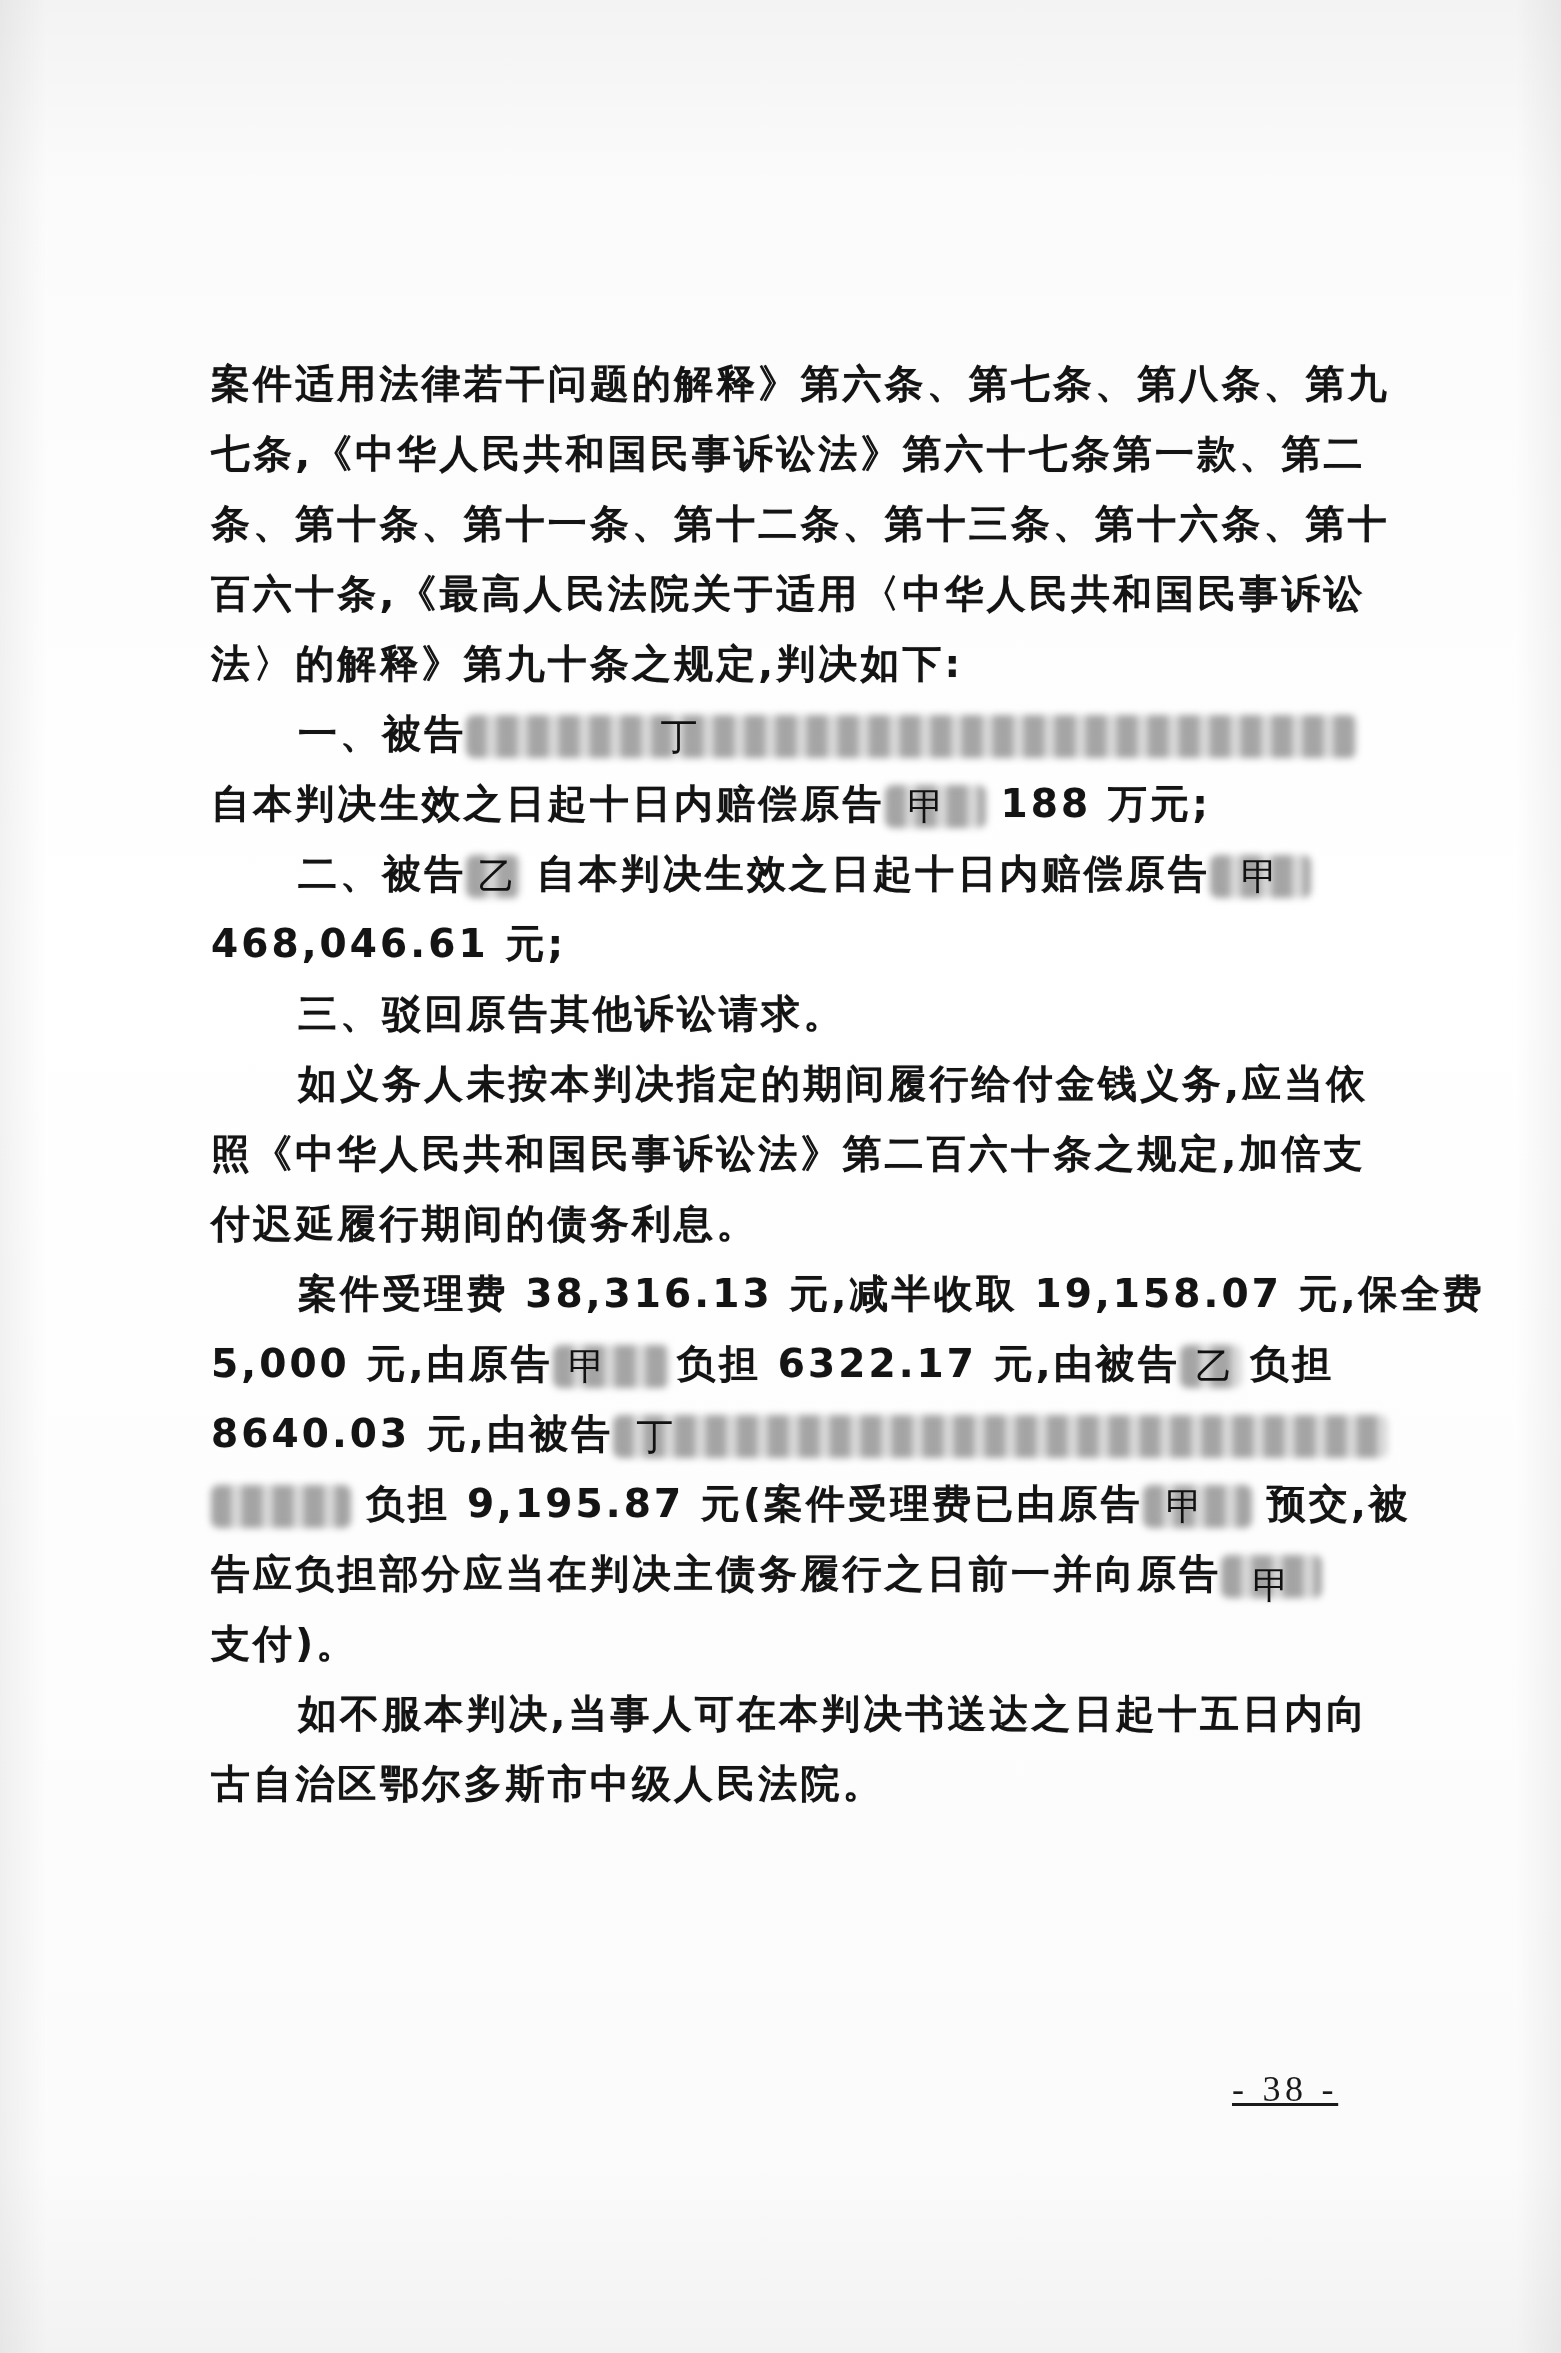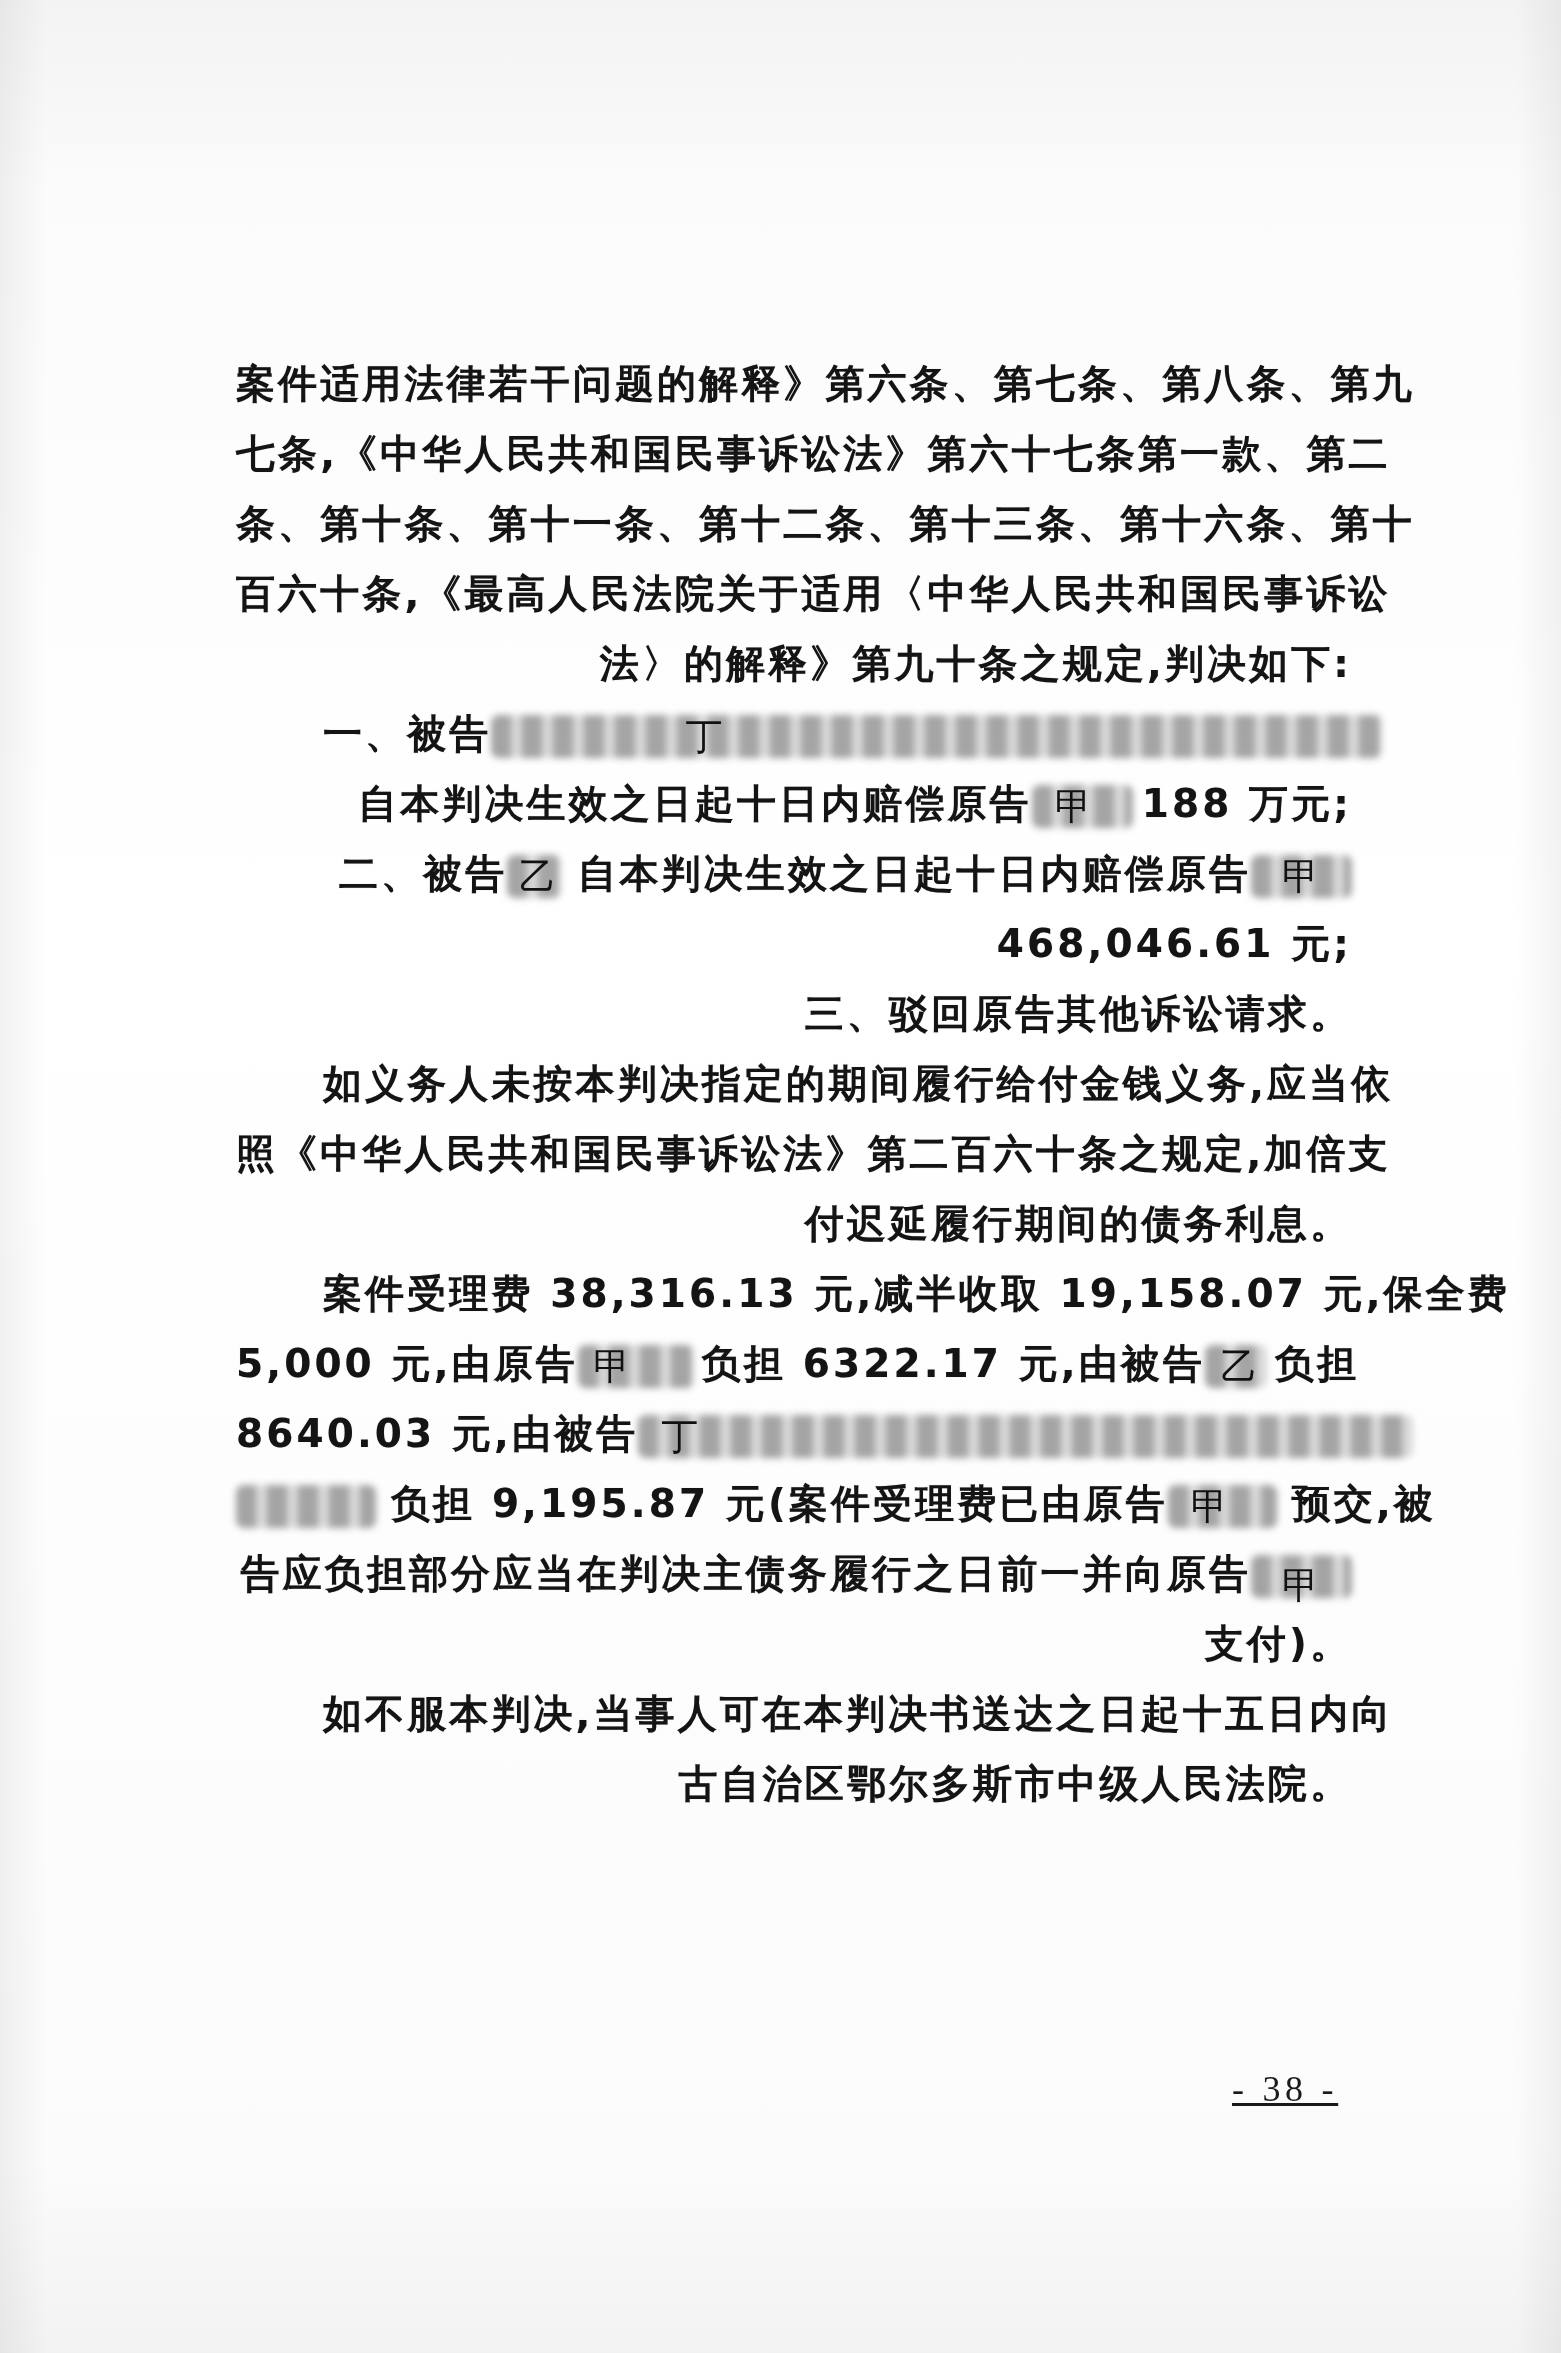--- a/index.html
+++ b/index.html
@@ -26,24 +26,23 @@
     .shade-left {
       position: absolute; left: 0; top: 0; width: 47px; height: 2354px;
       background: linear-gradient(90deg, rgba(0,0,0,0.05), rgba(0,0,0,0));
     }
     .shade-right {
       position: absolute; right: 0; top: 0; width: 47px; height: 2354px;
       background: linear-gradient(270deg, rgba(0,0,0,0.05), rgba(0,0,0,0));
     }
     .body-text {
       position: absolute;
-      left: 236px;
+      left: 211px;
       top: 349px;
       width: 1116px;
-      text-align: right;
     }
     .line {
       height: 70px;
       line-height: 70px;
       font-size: 39px;
       letter-spacing: 3.1px;
       white-space: nowrap;
       font-weight: bold;
       text-shadow: 0 0 0.8px rgba(0,0,0,0.35);
     }
@@ -101,21 +100,21 @@
     <div class="line">案件适用法律若干问题的解释》第六条、第七条、第八条、第九</div>
     <div class="line">七条,《中华人民共和国民事诉讼法》第六十七条第一款、第二</div>
     <div class="line">条、第十条、第十一条、第十二条、第十三条、第十六条、第十</div>
     <div class="line">百六十条,《最高人民法院关于适用〈中华人民共和国民事诉讼</div>
     <div class="line">法〉的解释》第九十条之规定,判决如下:</div>
 
     <div class="line indent">
       <span>一、被告</span><span class="redact-wrap" style="width:891px;"><span class="redact" style="width:891px;"></span><span class="party" style="left:194px;">丁</span></span>
     </div>
     <div class="line">
-      <span>自本判决生效之日起十日内赔偿原告</span><span class="redact-wrap" style="width:101px;"><span class="redact" style="width:101px;"></span><span class="party" style="left:23px;">甲</span></span><span style="padding-left:9px;">188 万元;</span>
+      <span>自本判决生效之日起十日内赔偿原告</span><span class="redact-wrap" style="width:101px;"><span class="redact" style="width:101px;"></span><span class="party" style="left:23px;">甲</span></span><span style="padding-left:3px;margin-left:12px;">188 万元;</span>
     </div>
 
     <div class="line indent">
       <span>二、被告</span><span class="redact-wrap" style="width:70px;"><span class="redact" style="width:54px;"></span><span class="party" style="left:11.6px;">乙</span></span><span>自本判决生效之日起十日内赔偿原告</span><span class="redact-wrap" style="width:101px;"><span class="redact" style="width:101px;"></span><span class="party" style="left:31px;">甲</span></span>
     </div>
     <div class="line">468,046.61 元;</div>
 
     <div class="line indent">三、驳回原告其他诉讼请求。</div>
 
     <div class="line indent">如义务人未按本判决指定的期间履行给付金钱义务,应当依</div>

